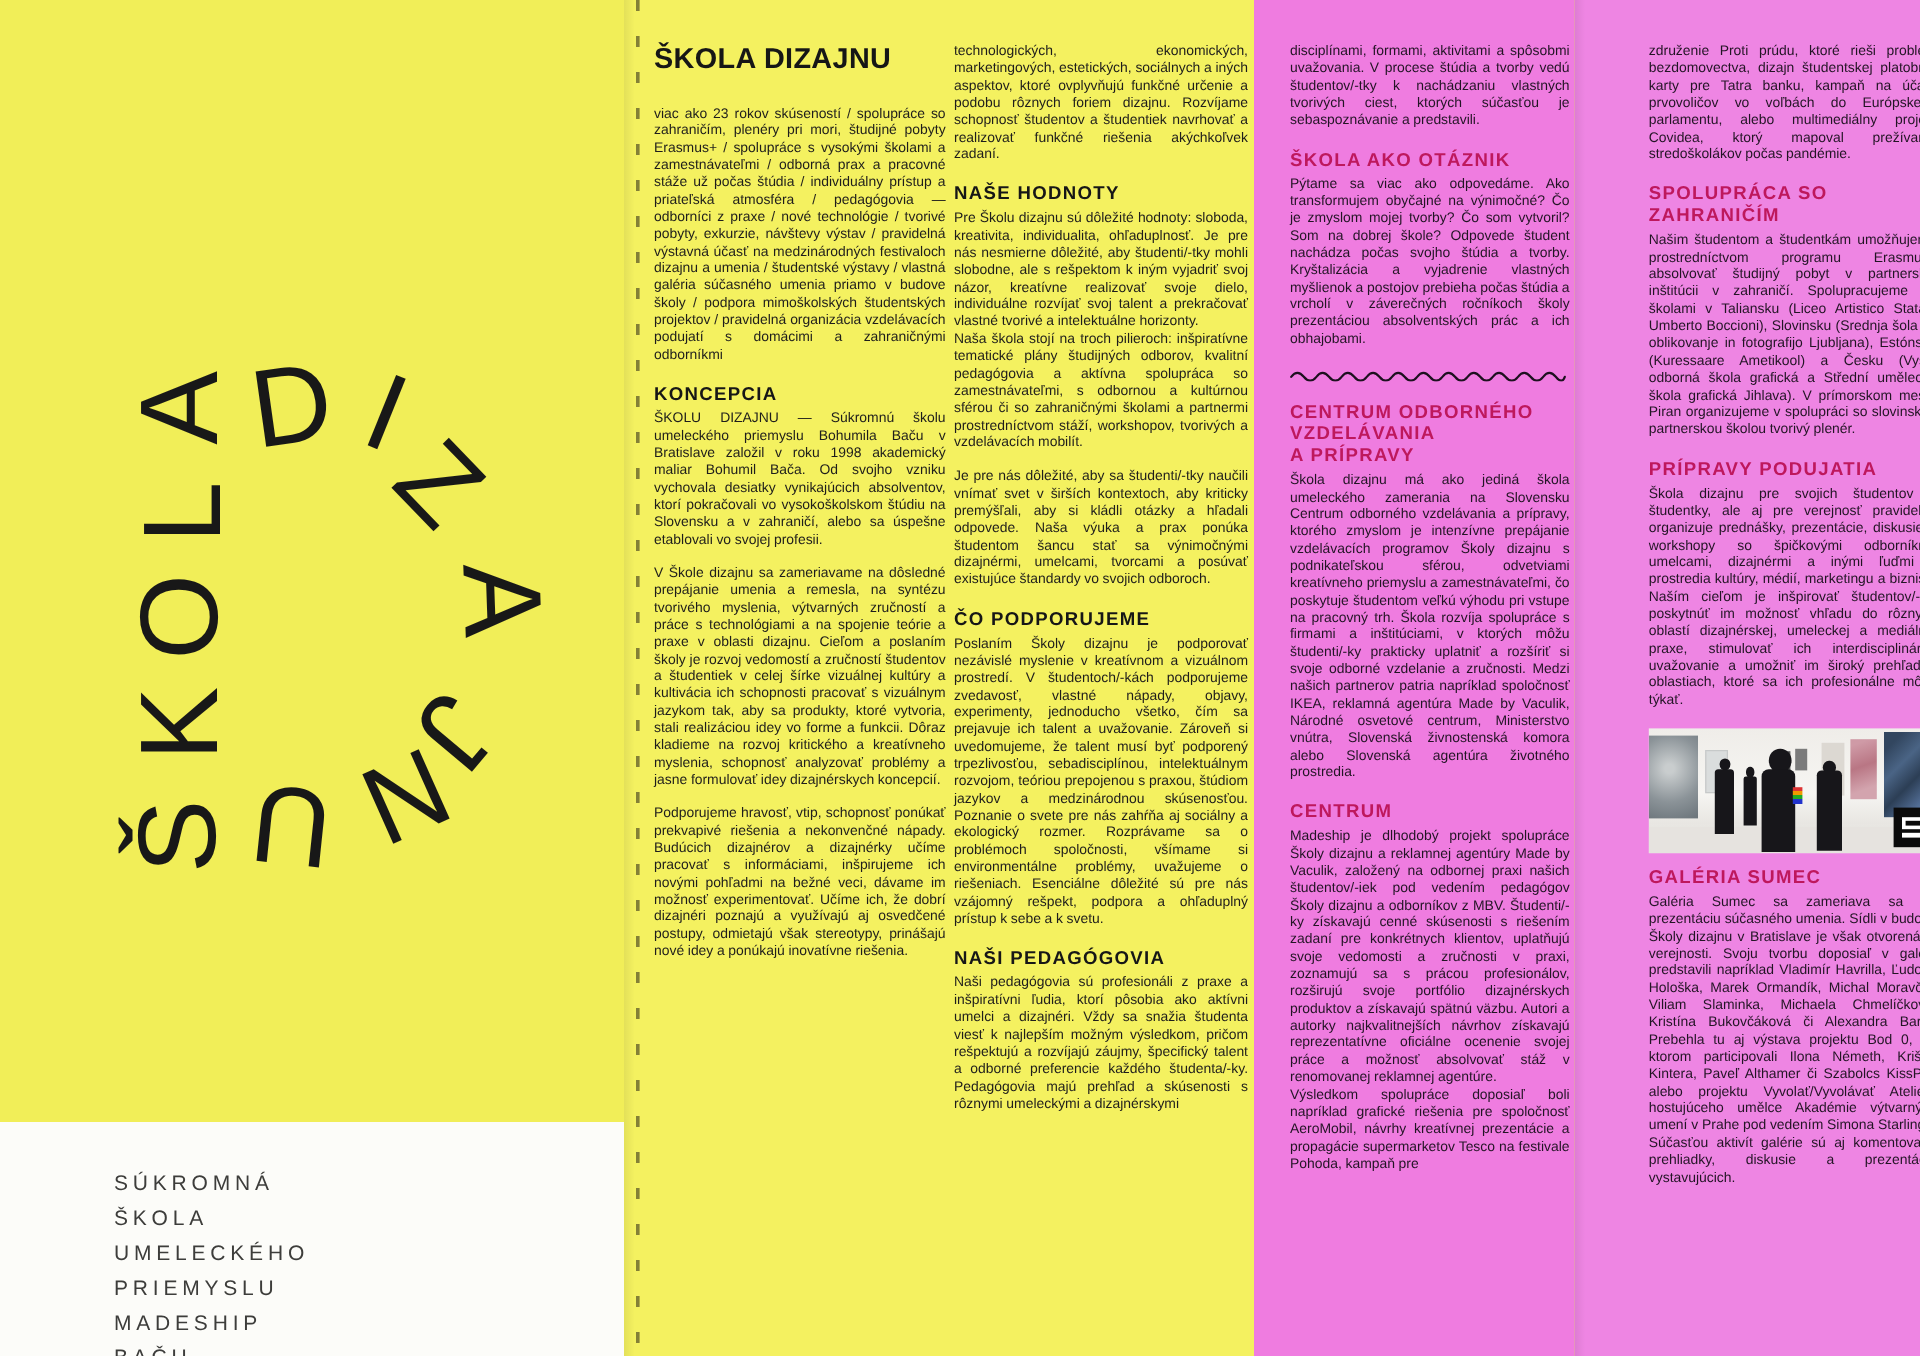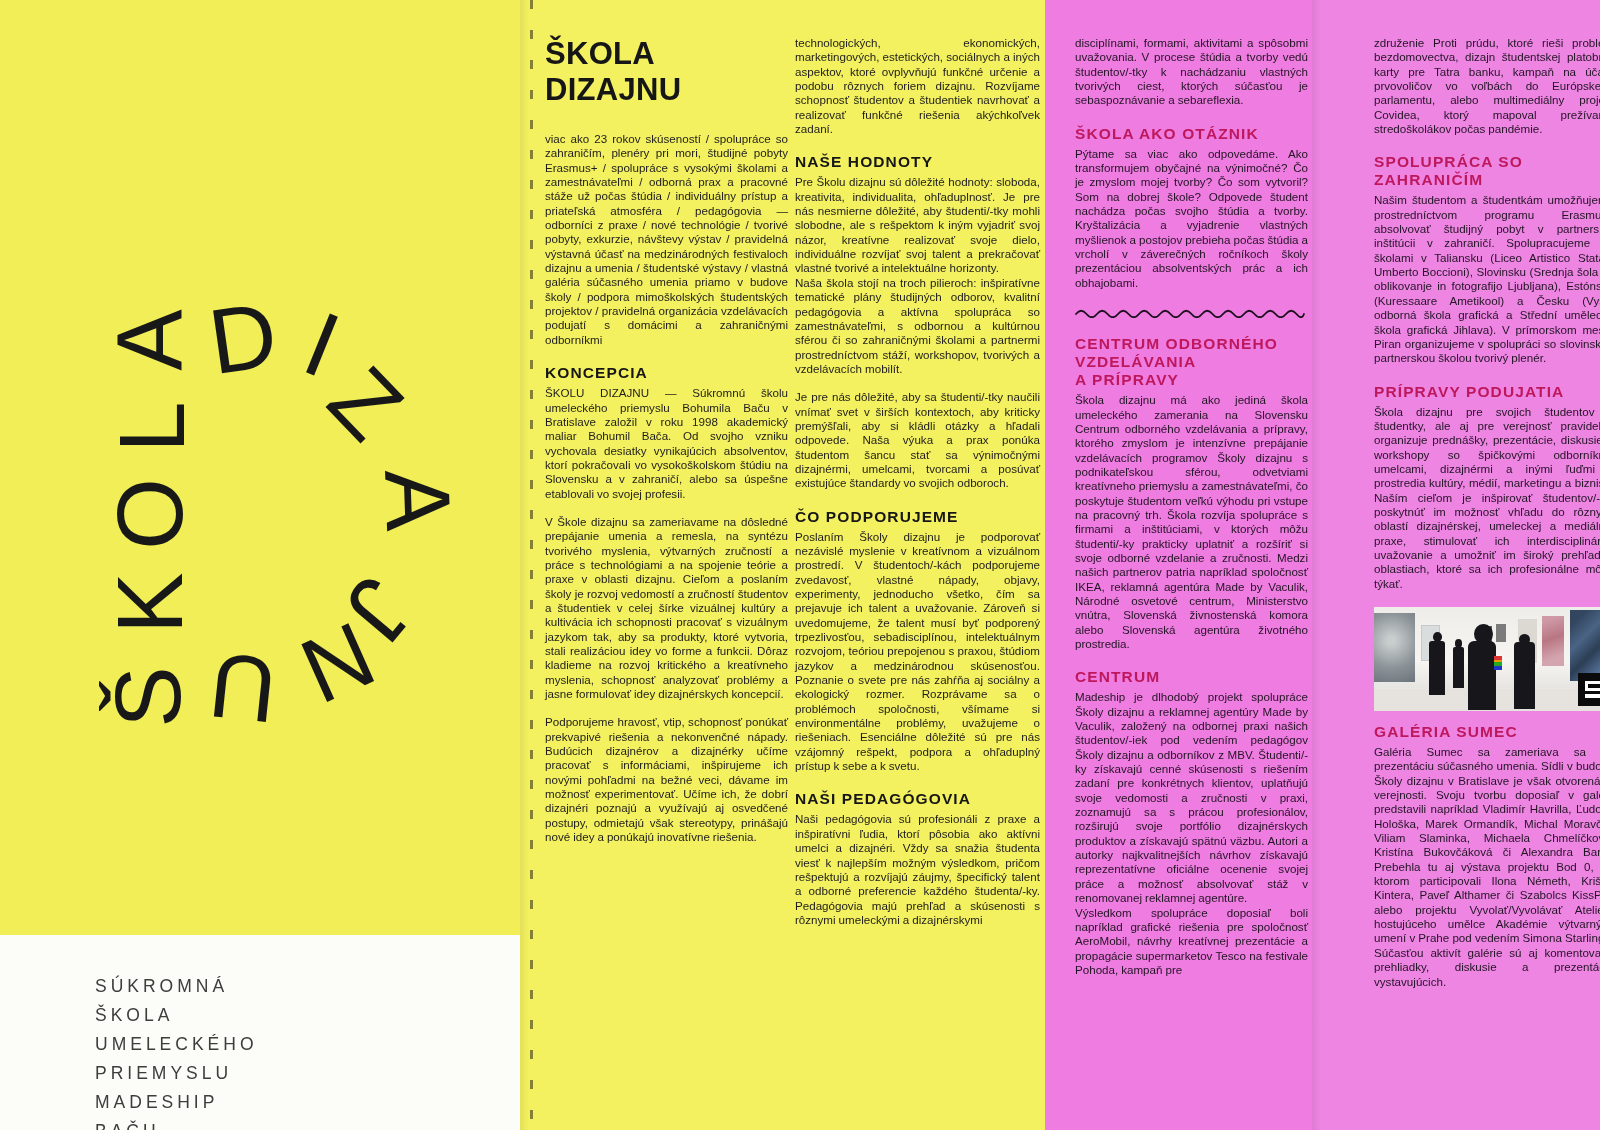--- a/index.html
+++ b/index.html
@@ -25,21 +25,21 @@
     font-weight:400;letter-spacing:0;transform-origin:center;}
   
   .footer-address{position:absolute;left:95px;top:972px;color:#3d3d3b;
     font-size:17.5px;line-height:29px;letter-spacing:4px;font-weight:400;}
   
   .col{position:absolute;top:36px;color:#1e1d1b;}
   .col1{left:545px;width:243px;}
   .col2{left:795px;width:245px;}
   .col3{left:1075px;width:233px;color:#231425;}
   .col4{left:1374px;width:240px;color:#231425;}
-  .col h1{font-size:31px;font-weight:700;letter-spacing:0.3px;margin:0 0 24px 0;color:#161616;}
+  .col h1{font-size:24px;font-weight:700;letter-spacing:0.3px;margin:0 0 24px 0;color:#161616;}
   .col h2{font-size:15.5px;font-weight:700;letter-spacing:1.1px;margin:17px 0 4px 0;
     white-space:pre-line;color:#161616;}
   .col3 h2,.col4 h2{color:#be185d;}
   .col p{font-size:11.6px;line-height:14.35px;margin:0 0 14px 0;text-align:justify;
     hyphens:auto;-webkit-hyphens:auto;word-spacing:-0.2px;}
   .col p.cont{margin-top:0;margin-bottom:0;}
   .col p.first{margin-top:0;}
   
   .wave{display:block;margin:16px 0 6px 0;}
   
@@ -127,21 +127,21 @@
   <p class="cont">Pre Školu dizajnu sú dôležité hodnoty: sloboda, kreativita, individualita, ohľaduplnosť. Je pre nás nesmierne dôležité, aby študenti/-tky mohli slobodne, ale s rešpektom k iným vyjadriť svoj názor, kreatívne realizovať svoje dielo, individuálne rozvíjať svoj talent a prekračovať vlastné tvorivé a intelektuálne horizonty.</p>
   <p>Naša škola stojí na troch pilieroch: inšpiratívne tematické plány študijných odborov, kvalitní pedagógovia a aktívna spolupráca so zamestnávateľmi, s odbornou a kultúrnou sférou či so zahraničnými školami a partnermi prostredníctvom stáží, workshopov, tvorivých a vzdelávacích mobilít.</p>
   <p>Je pre nás dôležité, aby sa študenti/-tky naučili vnímať svet v širších kontextoch, aby kriticky premýšľali, aby si kládli otázky a hľadali odpovede. Naša výuka a prax ponúka študentom šancu stať sa výnimočnými dizajnérmi, umelcami, tvorcami a posúvať existujúce štandardy vo svojich odboroch.</p>
   <h2>ČO PODPORUJEME</h2>
   <p>Poslaním Školy dizajnu je podporovať nezávislé myslenie v kreatívnom a vizuálnom prostredí. V študentoch/-kách podporujeme zvedavosť, vlastné nápady, objavy, experimenty, jednoducho všetko, čím sa prejavuje ich talent a uvažovanie. Zároveň si uvedomujeme, že talent musí byť podporený trpezlivosťou, sebadisciplínou, intelektuálnym rozvojom, teóriou prepojenou s praxou, štúdiom jazykov a medzinárodnou skúsenosťou. Poznanie o svete pre nás zahŕňa aj sociálny a ekologický rozmer. Rozprávame sa o problémoch spoločnosti, všímame si environmentálne problémy, uvažujeme o riešeniach. Esenciálne dôležité sú pre nás vzájomný rešpekt, podpora a ohľaduplný prístup k sebe a k svetu.</p>
   <h2>NAŠI PEDAGÓGOVIA</h2>
   <p>Naši pedagógovia sú profesionáli z praxe a inšpiratívni ľudia, ktorí pôsobia ako aktívni umelci a dizajnéri. Vždy sa snažia študenta viesť k najlepším možným výsledkom, pričom rešpektujú a rozvíjajú záujmy, špecifický talent a odborné preferencie každého študenta/-ky. Pedagógovia majú prehľad a skúsenosti s rôznymi umeleckými a dizajnérskymi</p>
 </div>
 
 <div class="col col3">
-  <p class="first">disciplínami, formami, aktivitami a spôsobmi uvažovania. V procese štúdia a tvorby vedú študentov/-tky k nachádzaniu vlastných tvorivých ciest, ktorých súčasťou je sebaspoznávanie a sebareflexia.</p>
+  <p class="first">disciplínami, formami, aktivitami a spôsobmi uvažovania. V procese štúdia a tvorby vedú študentov/-tky k nachádzaniu vlastných tvorivých ciest, ktorých súčasťou je sebaspoznávanie a predstavili.</p>
   <h2>ŠKOLA AKO OTÁZNIK</h2>
   <p>Pýtame sa viac ako odpovedáme. Ako transformujem obyčajné na výnimočné? Čo je zmyslom mojej tvorby? Čo som vytvoril? Som na dobrej škole? Odpovede študent nachádza počas svojho štúdia a tvorby. Kryštalizácia a vyjadrenie vlastných myšlienok a postojov prebieha počas štúdia a vrcholí v záverečných ročníkoch školy prezentáciou absolventských prác a ich obhajobami.</p>
   <svg class="wave" width="230" height="12" viewBox="0 0 230 12">
     <path d="M1 8 Q 6.2 1.5, 11.5 8 T 22 8 T 32.5 8 T 43 8 T 53.5 8 T 64 8 T 74.5 8 T 85 8 T 95.5 8 T 106 8 T 116.5 8 T 127 8 T 137.5 8 T 148 8 T 158.5 8 T 169 8 T 179.5 8 T 190 8 T 200.5 8 T 211 8 T 221.5 8 T 229 8" fill="none" stroke="#1d101f" stroke-width="1.8" stroke-linecap="round"></path>
   </svg>
   <h2>CENTRUM ODBORNÉHO
 VZDELÁVANIA
 A PRÍPRAVY</h2>
   <p>Škola dizajnu má ako jediná škola umeleckého zamerania na Slovensku Centrum odborného vzdelávania a prípravy, ktorého zmyslom je intenzívne prepájanie vzdelávacích programov Školy dizajnu s podnikateľskou sférou, odvetviami kreatívneho priemyslu a zamestnávateľmi, čo poskytuje študentom veľkú výhodu pri vstupe na pracovný trh. Škola rozvíja spolupráce s firmami a inštitúciami, v ktorých môžu študenti/-ky prakticky uplatniť a rozšíriť si svoje odborné vzdelanie a zručnosti. Medzi našich partnerov patria napríklad spoločnosť IKEA, reklamná agentúra Made by Vaculik, Národné osvetové centrum, Ministerstvo vnútra, Slovenská živnostenská komora alebo Slovenská agentúra životného prostredia.</p>
   <h2>CENTRUM</h2>

